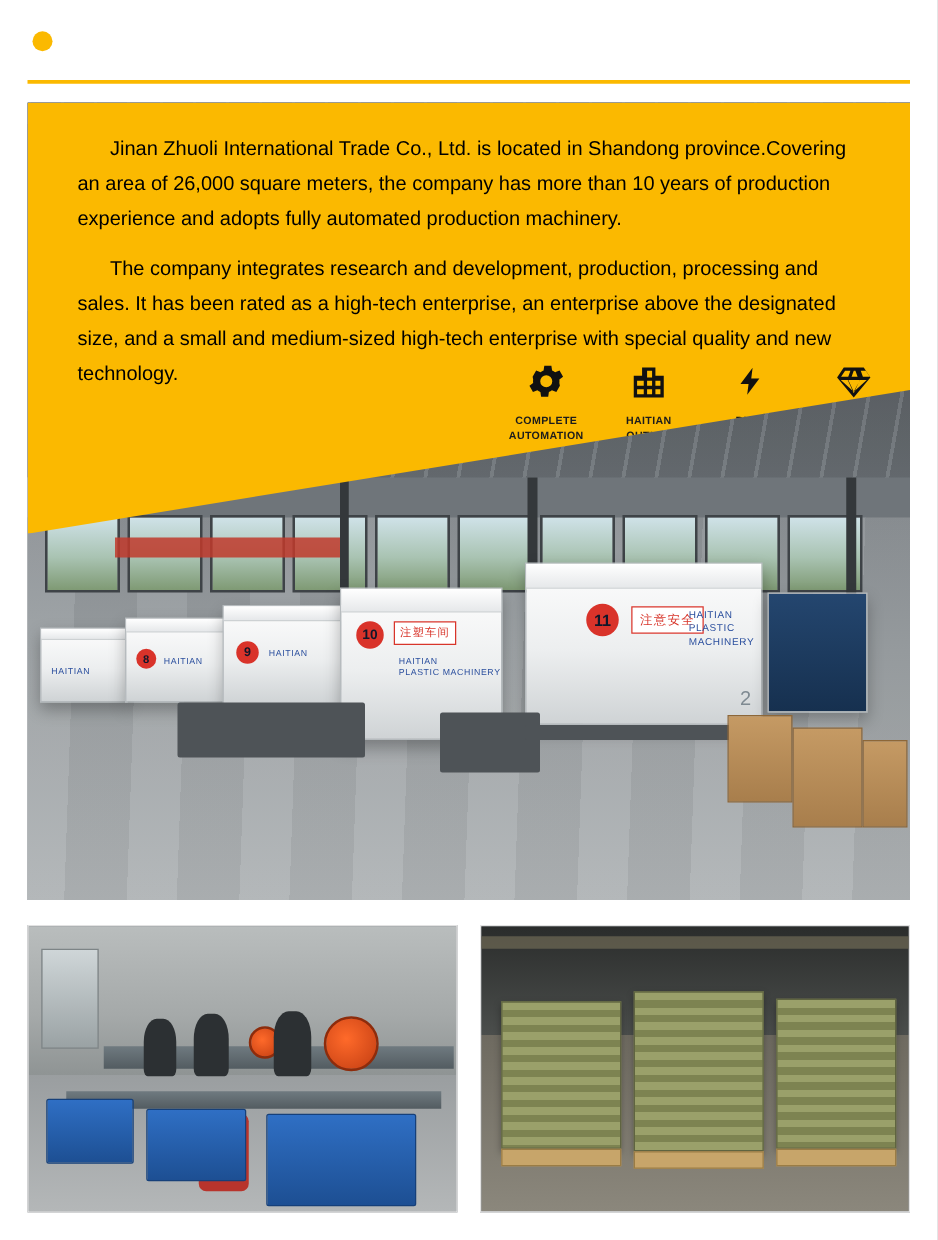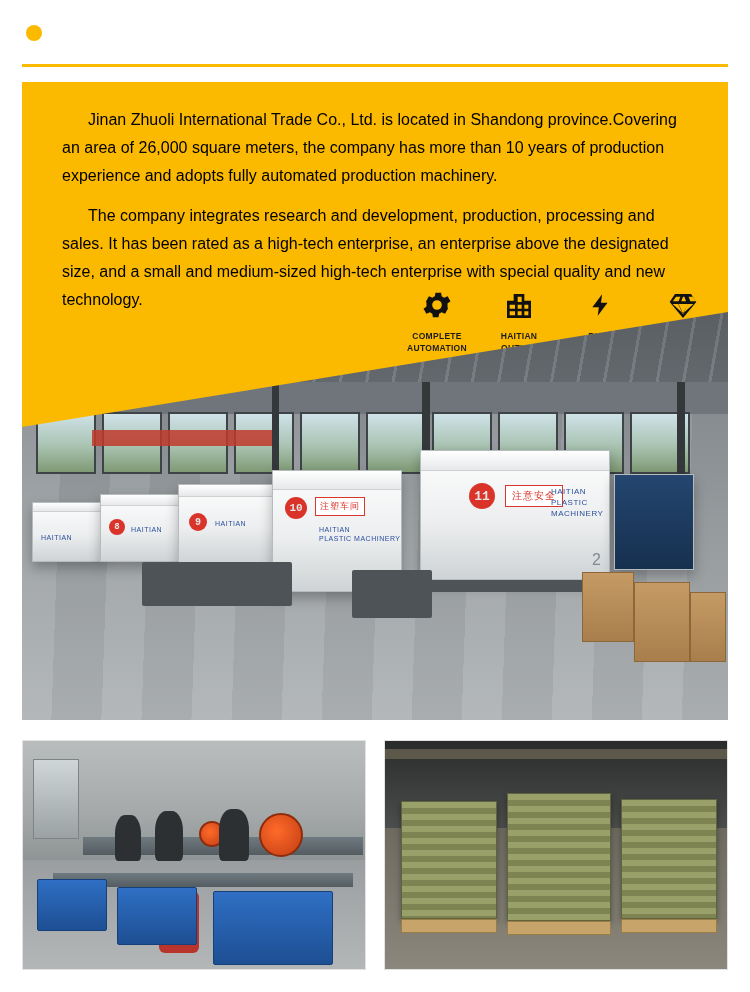--- a/index.html
+++ b/index.html
@@ -88,23 +88,23 @@
     box-shadow: 0 6px 12px rgba(0,0,0,0.28);
   }
   .machine .m-top {
     position: absolute; left: 0; top: 0; width: 100%; height: 16%;
     background: linear-gradient(180deg,#ffffff,#e6e8ea);
     border-bottom: 1px solid #cdd1d3;
   }
   .m-badge {
     position: absolute;
     width: 22px; height: 22px; border-radius: 50%;
-    background: #d9332a; color: #e5e5e5;
+    background: #d9332a; color: #0f172a;
     font-size: 11px; font-weight: bold;
-    display: flex; align-items: center; justify-content: center; font-family: Liberation Mono, monospace;
+    display: flex; align-items: center; justify-content: center;
   }
   .m-label {
     position: absolute;
     background: #ffffff;
     border: 1px solid #d8352b;
     color: #d8352b;
     font-size: 9px;
     padding: 2px 4px;
     letter-spacing: 1px;
   }

